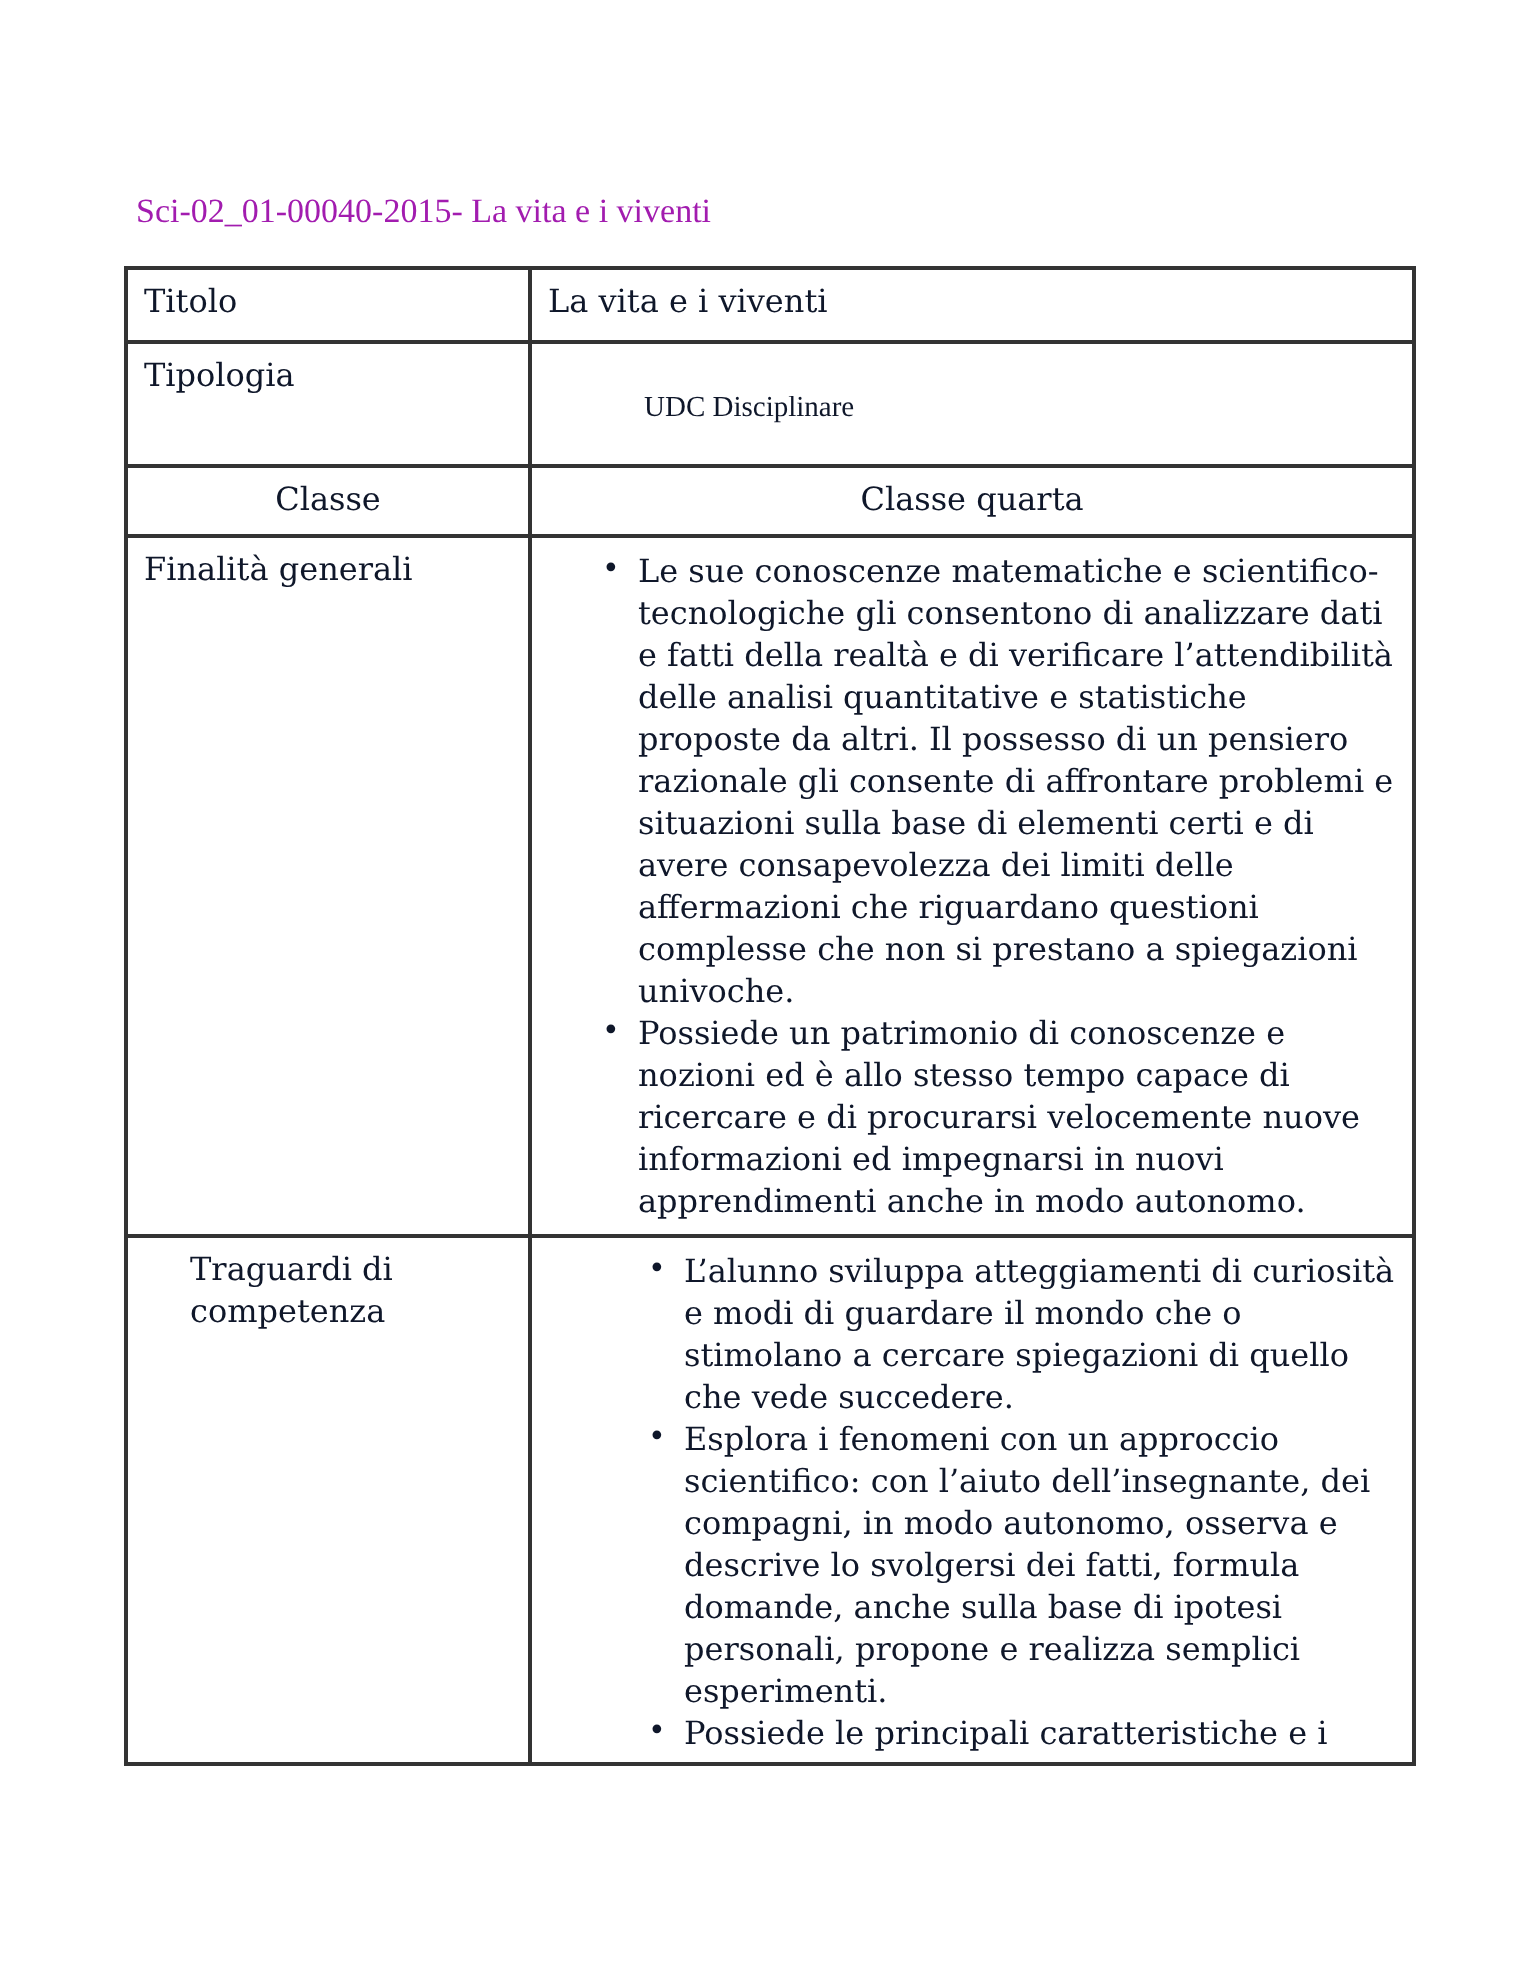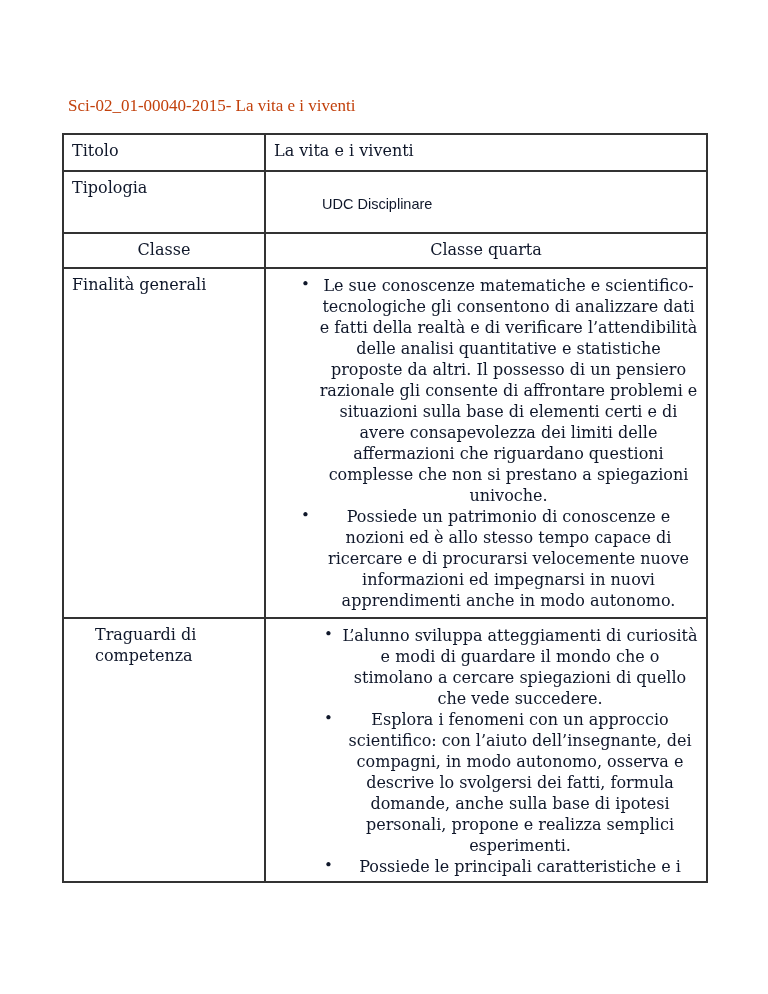--- a/index.html
+++ b/index.html
@@ -15,21 +15,21 @@
     color: #1c1c1c;
     font-family: "DejaVu Serif", serif;
     overflow: hidden;
   }
   .doc-header {
     position: absolute;
     left: 68px;
     top: 96px;
     font-family: "Liberation Serif", serif;
     font-size: 17px;
-    color: #c2410c;
+    color: #a21caf;
     white-space: nowrap;
   }
   table.doc-table {
     position: absolute;
     left: 62px;
     top: 133px;
     width: 644px;
     border-collapse: collapse;
     table-layout: fixed;
   }
@@ -46,34 +46,33 @@
   td.value-cell { width: 442px; }
 
   tr.row-titolo     td { height: 26px; }
   tr.row-tipologia  td { height: 51px; }
   tr.row-disciplina td { height: 26px; }
   tr.row-classe     td { height: 24px; text-align: center; }
   tr.row-finalita   td { height: 339px; }
   tr.row-traguardi  td { height: 242px; padding-left: 31px; }
 
   .udc-value {
-    font-family: Liberation Sans, sans-serif;
+    font-family: Liberation Serif, serif;
     font-size: 14.5px;
     margin: 17px 0 0 48px;
   }
   ul.bullet-list {
     margin: 1px 0 0 0;
     padding: 0 0 0 26px;
     list-style: none;
   }
   ul.bullet-list li {
     position: relative;
     padding-left: 19px;
     margin: 0;
-    text-align: center;
   }
   ul.bullet-list li::before {
     content: "\2022";
     position: absolute;
     left: 1px;
     top: -1px;
     font-size: 15px;
   }
 </style>
 </head>

